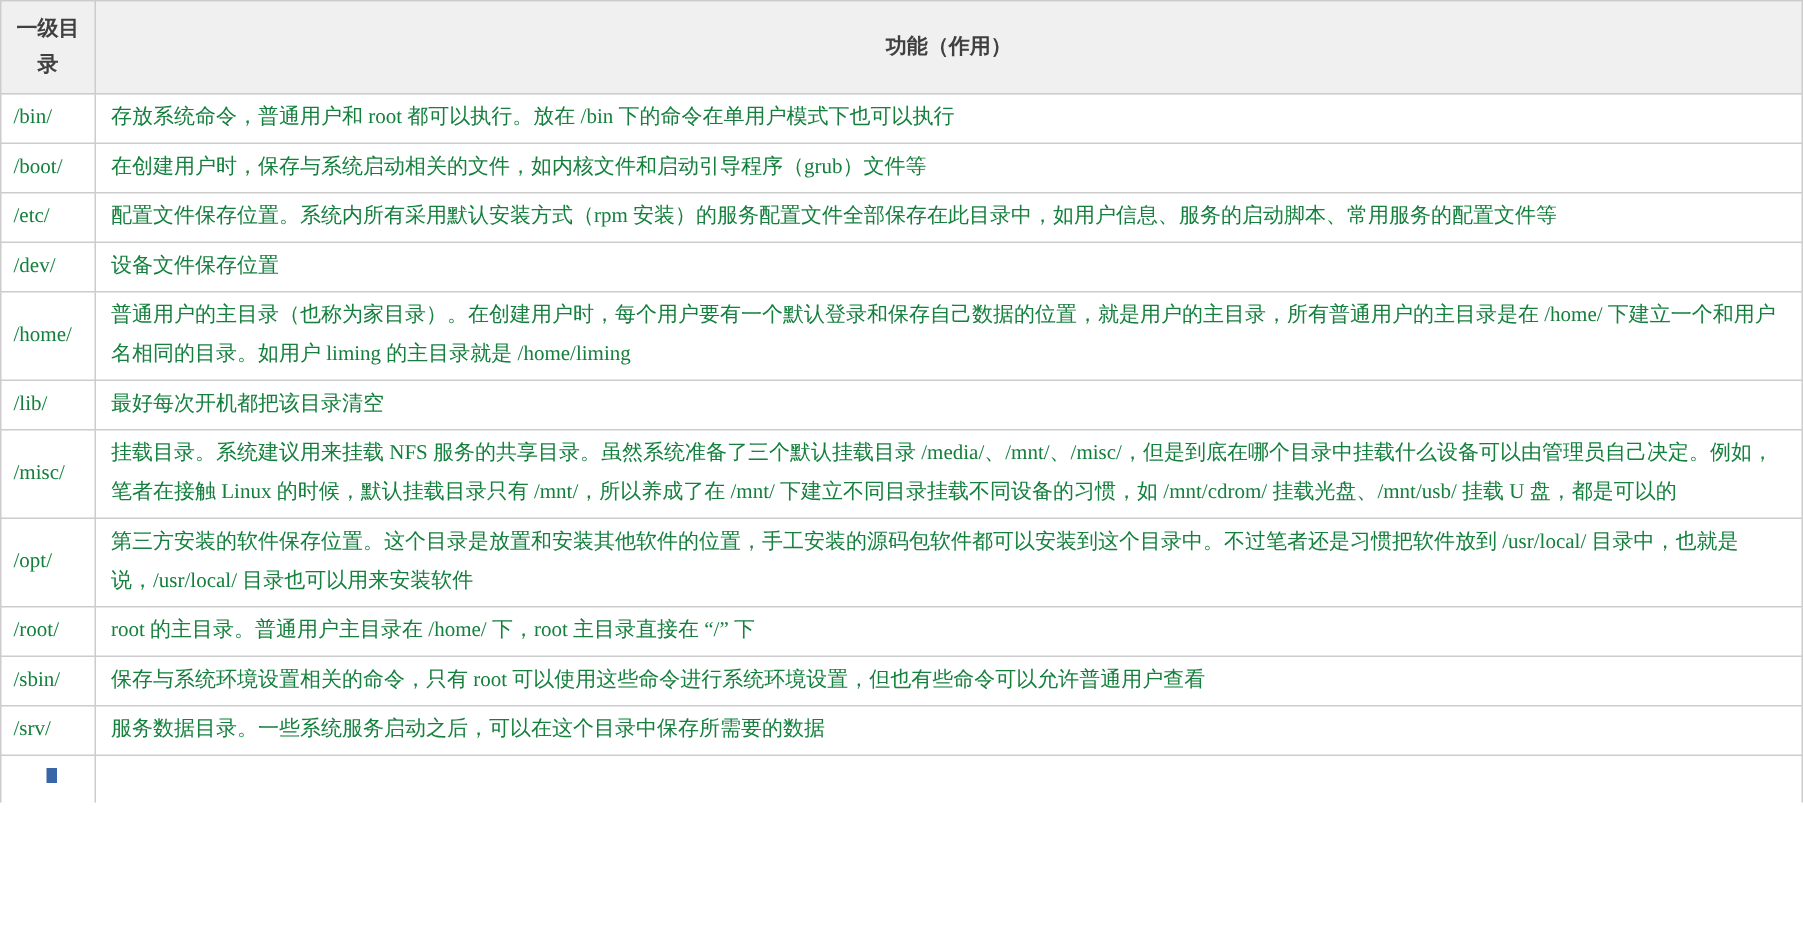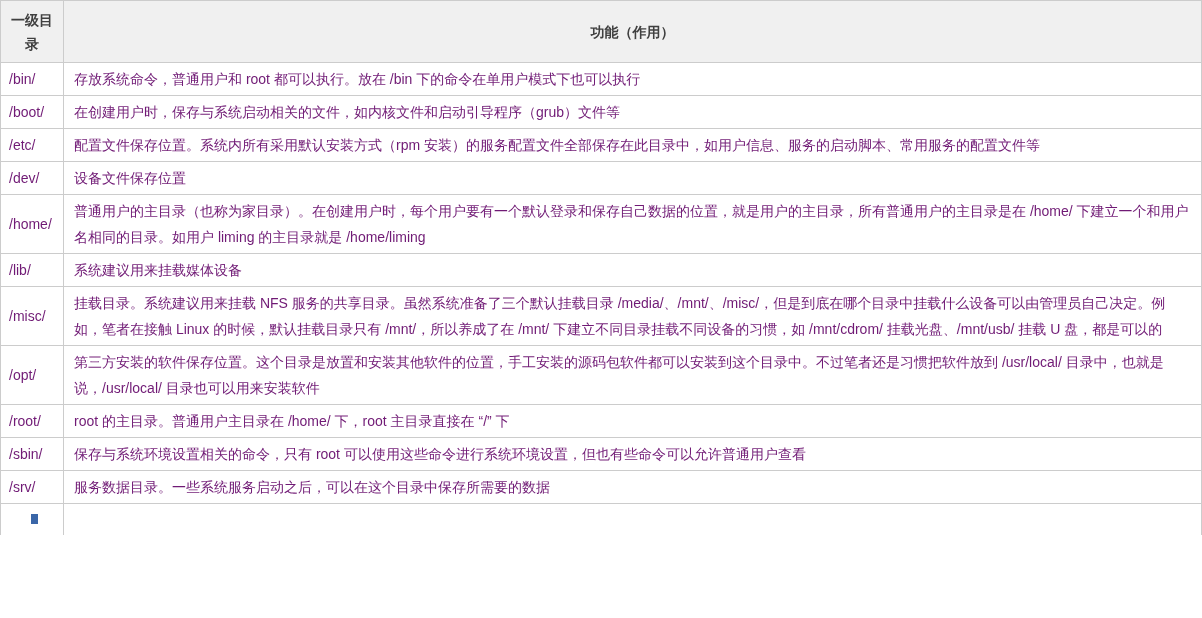--- a/index.html
+++ b/index.html
@@ -1,21 +1,21 @@
 <!DOCTYPE html>
 <html><head>
 <meta charset="utf-8">
 <style>
   html, body { margin: 0; padding: 0; background: #ffffff; }
   .page {
     width: 1202px;
     height: 618px;
     overflow: hidden;
     background: #ffffff;
-    font-family: Liberation Sans, sans-serif;
+    font-family: Liberation Serif, serif;
   }
   table.dir-table {
     border-collapse: collapse;
     width: 1202px;
     table-layout: fixed;
   }
   .dir-table th, .dir-table td {
     border: 1px solid #cccccc;
     box-sizing: border-box;
     word-break: break-word;
@@ -25,21 +25,21 @@
     color: #404040;
     font-size: 14px;
     font-weight: bold;
     text-align: center;
     vertical-align: middle;
     height: 62px;
     padding: 4px 6px;
     line-height: 24px;
   }
   .dir-table td {
-    color: #701a75;
+    color: #15803d;
     font-size: 14px;
     line-height: 26px;
     vertical-align: middle;
     height: 33px;
     padding: 3px 10px;
     border-radius: 12px;
   }
   td.dir-cell {
     padding: 3px 4px 3px 8px;
     white-space: nowrap;
@@ -89,21 +89,21 @@
       <tr>
         <td class="dir-cell">/dev/</td>
         <td>设备文件保存位置</td>
       </tr>
       <tr>
         <td class="dir-cell">/home/</td>
         <td>普通用户的主目录（也称为家目录）。在创建用户时，每个用户要有一个默认登录和保存自己数据的位置，就是用户的主目录，所有普通用户的主目录是在 /home/ 下建立一个和用户名相同的目录。如用户 liming 的主目录就是 /home/liming</td>
       </tr>
       <tr>
         <td class="dir-cell">/lib/</td>
-        <td>系统建议用来挂载媒体设备</td>
+        <td>最好每次开机都把该目录清空</td>
       </tr>
       <tr>
         <td class="dir-cell">/misc/</td>
         <td>挂载目录。系统建议用来挂载 NFS 服务的共享目录。虽然系统准备了三个默认挂载目录 /media/、/mnt/、/misc/，但是到底在哪个目录中挂载什么设备可以由管理员自己决定。例如，笔者在接触 Linux 的时候，默认挂载目录只有 /mnt/，所以养成了在 /mnt/ 下建立不同目录挂载不同设备的习惯，如 /mnt/cdrom/ 挂载光盘、/mnt/usb/ 挂载 U 盘，都是可以的</td>
       </tr>
       <tr>
         <td class="dir-cell">/opt/</td>
         <td>第三方安装的软件保存位置。这个目录是放置和安装其他软件的位置，手工安装的源码包软件都可以安装到这个目录中。不过笔者还是习惯把软件放到 /usr/local/ 目录中，也就是说，/usr/local/ 目录也可以用来安装软件</td>
       </tr>
       <tr>

